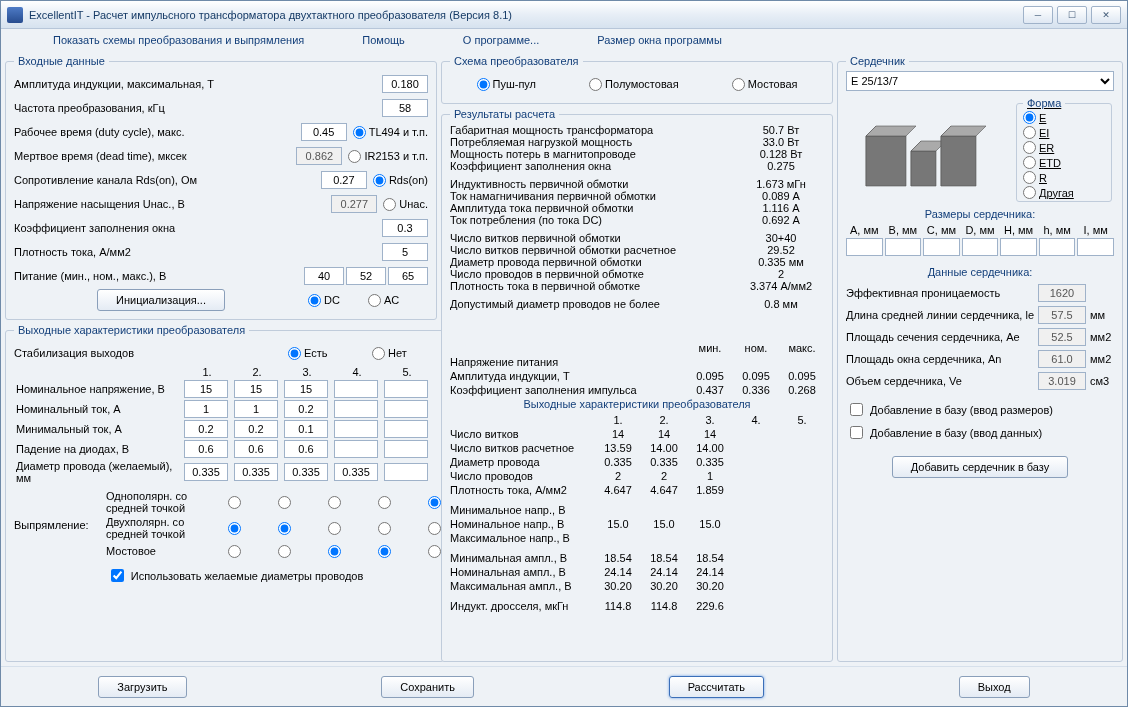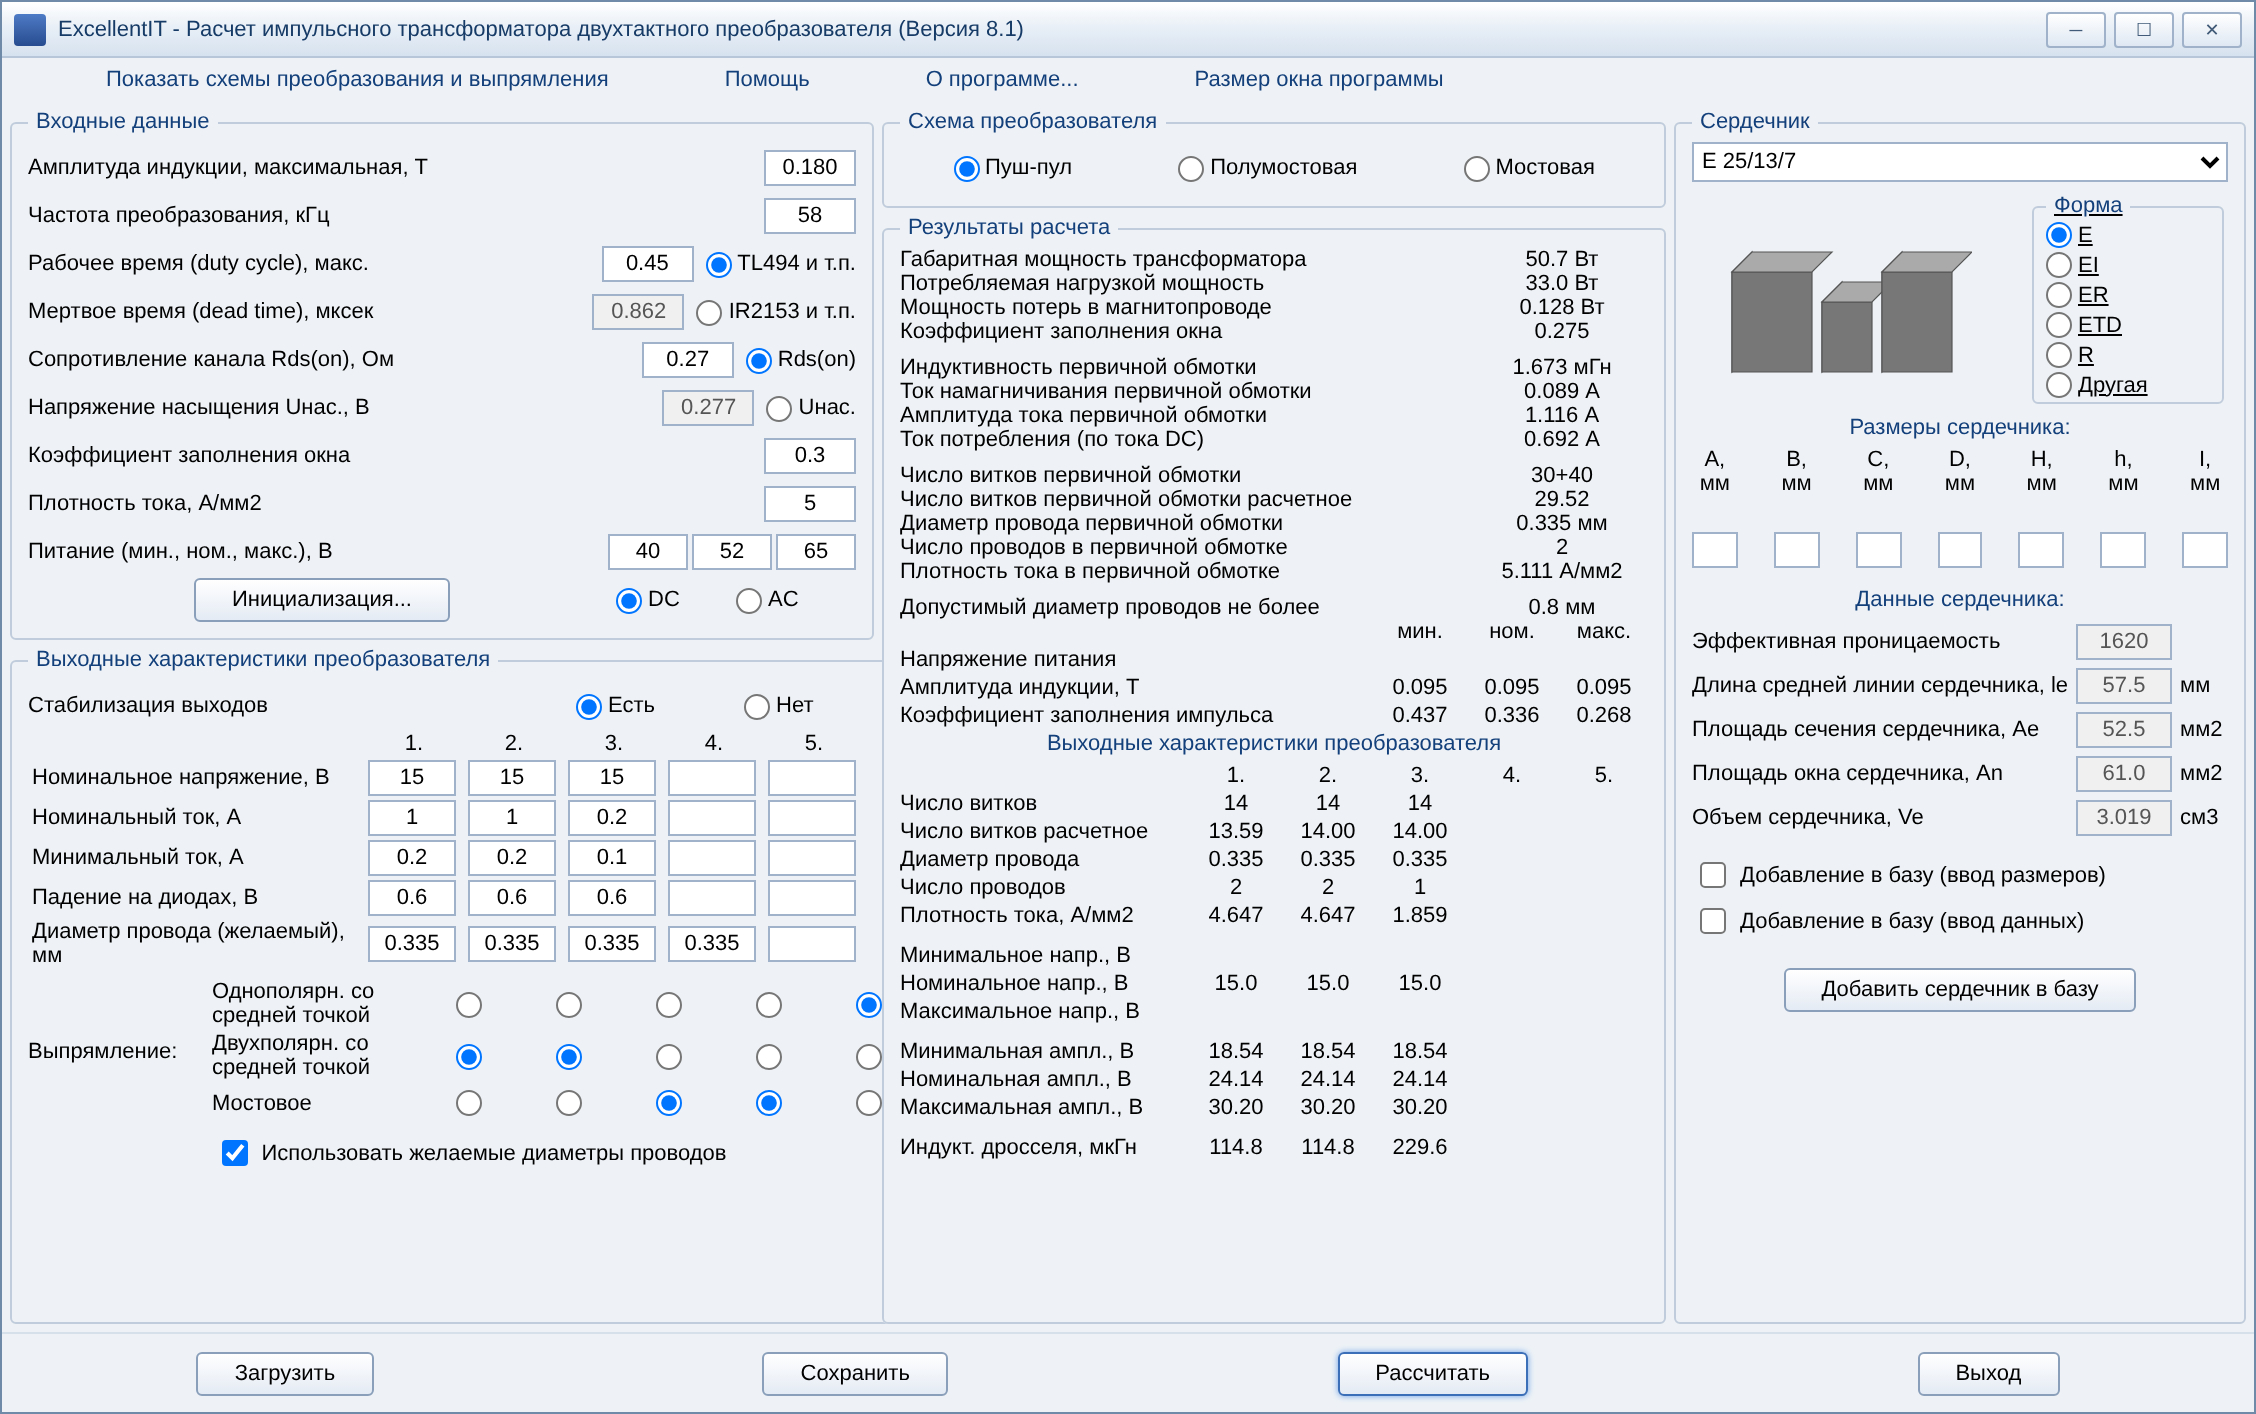--- a/index.html
+++ b/index.html
@@ -30,30 +30,30 @@
 .grid5 { display: grid; grid-template-columns: 166px repeat(5, 46px); gap: 2px 4px; align-items: center; }
 .grid5 .hdr { text-align: center; }
 .grid5 input { width: 44px; }
 .ctr { text-align: center; }
 .rectlabel { text-align: left; padding-left: 2px; }
 .chk { display: flex; align-items: center; gap: 4px; }
 .reshdr { text-align: center; color: #133f7a; margin: 2px 0 4px 0; }
 .resrow { display: flex; }
 .resrow .rn { flex: 1; }
 .resrow .rv { width: 86px; text-align: center; }
-.min-nom-max { display: grid; grid-template-columns: 1fr 44px 44px 44px; gap: 2px; }
+.min-nom-max { display: grid; grid-template-columns: 1fr 44px 44px 44px; gap: 2px; margin-top: 32px; }
 .min-nom-max div { text-align: center; }
 .out5 { display: grid; grid-template-columns: 1fr repeat(5, 44px); gap: 2px; }
 .out5 div { text-align: center; }
 .out5 .nm { text-align: left; }
 .core-shapes { display: flex; gap: 20px; text-decoration: underline; }
 .coreimg { width: 150px; height: 108px; display: flex; align-items: center; justify-content: center; }
 .coreimg svg { width: 130px; height: 90px; }
 .shapes { display: flex; flex-direction: column; gap: 2px; }
-.dims { display: grid; grid-template-columns: repeat(7, 1fr); gap: 18px; text-align: center; }
+.dims { display: grid; grid-template-columns: repeat(7, 1fr); gap: 2px; text-align: center; }
 .dims input { width: 100%; height: 18px; border:1px solid #9fb2c9; text-align:center; }
 .coredata .drow { display: flex; align-items: center; min-height: 22px; }
 .coredata .drow .dn { flex: 1; }
 .coredata .drow .dv { width: 48px; }
 .coredata .drow .du { width: 28px; padding-left: 4px; }
 .btm { height: 40px; display: flex; align-items: center; justify-content: space-around; border-top: 1px solid #d6e0eb; }
 select { height: 20px; border: 1px solid #9fb2c9; background: #fff; }
 </style>
 </head>
 <body>
@@ -297,21 +297,21 @@
             <div class="resrow">
               <div class="rn">Диаметр провода первичной обмотки</div>
               <div class="rv">0.335 мм</div>
             </div>
             <div class="resrow">
               <div class="rn">Число проводов в первичной обмотке</div>
               <div class="rv">2</div>
             </div>
             <div class="resrow">
               <div class="rn">Плотность тока в первичной обмотке</div>
-              <div class="rv">5.111 А/мм2</div>
+              <div class="rv">3.374 А/мм2</div>
             </div>
             <div style="height:6px"></div>
             <div class="resrow">
               <div class="rn">Допустимый диаметр проводов не более</div>
               <div class="rv">0.8 мм</div>
             </div>
           </div>
         <div class="min-nom-max" id="mnm">
             <div></div>
             <div>мин.</div>

